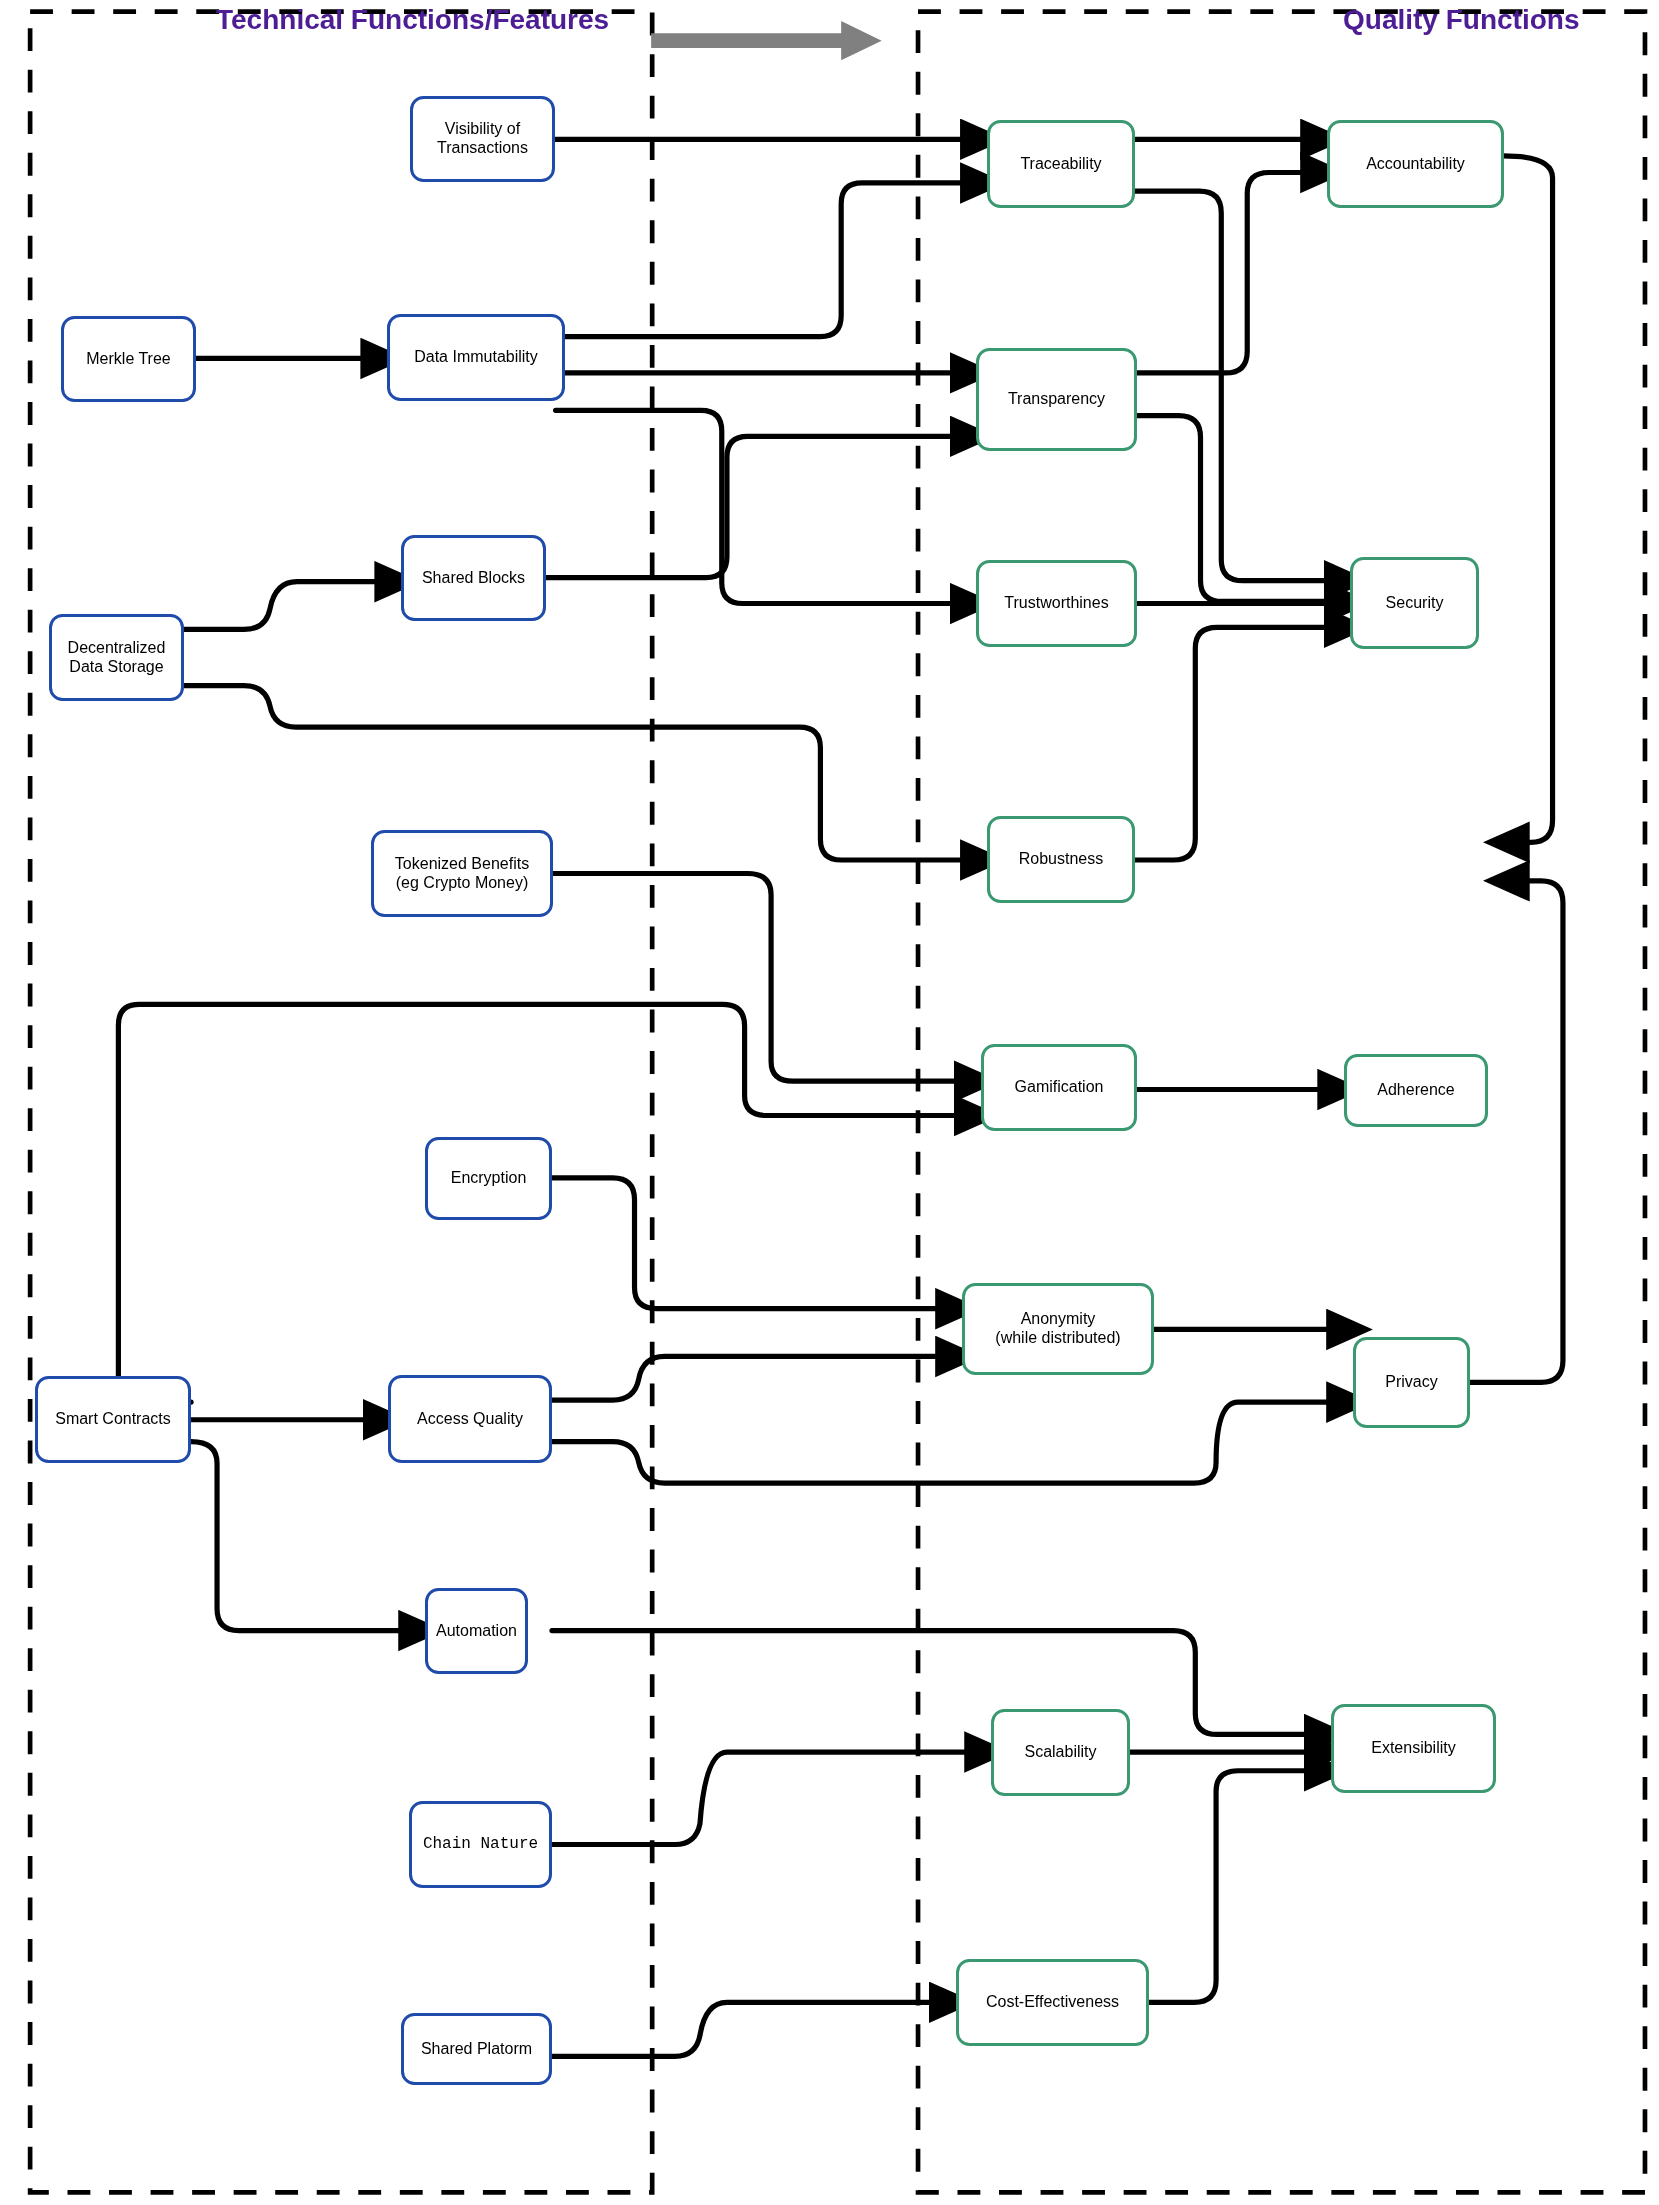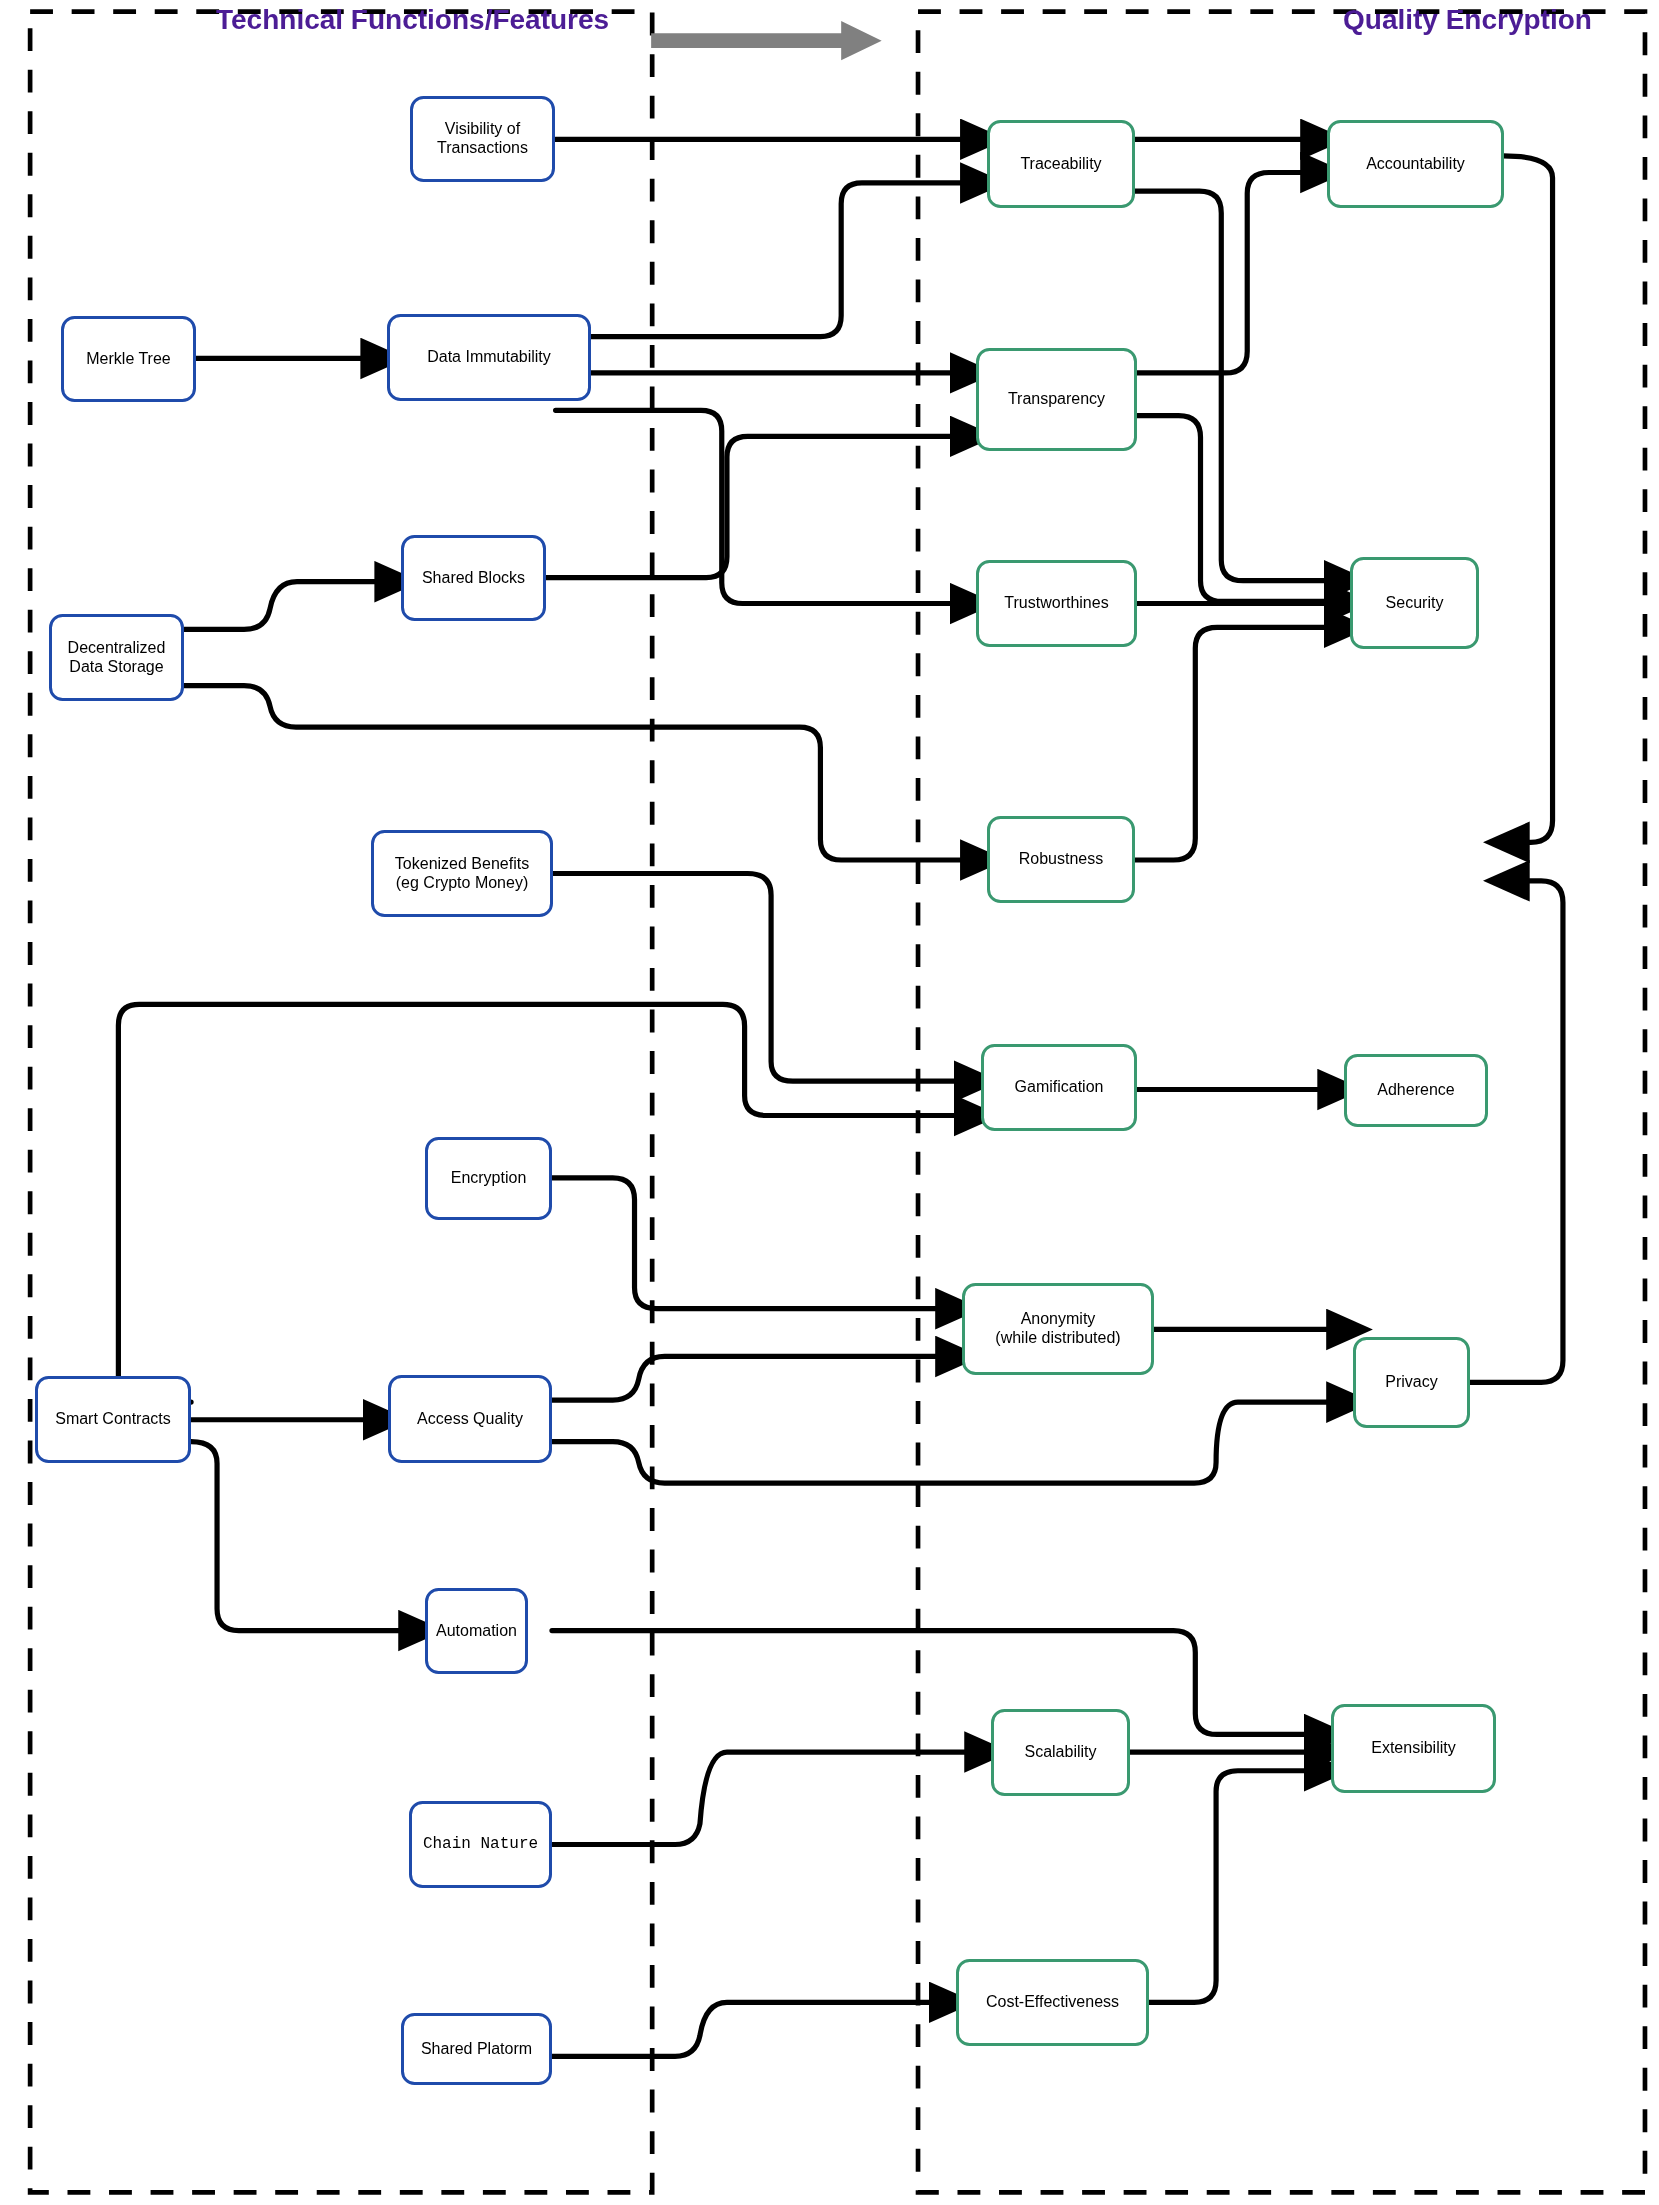--- a/index.html
+++ b/index.html
@@ -117,29 +117,29 @@
 
       <path d="M2830,2662 L2968,2662 Q3010,2662 3010,2620 L3010,1738 Q3010,1696 2968,1696 L2935,1696" marker-end="url(#ah)"></path>
 
       <path d="M2176,3374 L2522,3374" marker-end="url(#ah)"></path>
 
       <path d="M2212,3856 L2300,3856 Q2342,3856 2342,3814 L2342,3450 Q2342,3410 2384,3410 L2522,3410" marker-end="url(#ah)"></path>
     </g>
   </svg>
 
   <div class="panel-title" id="title-left">Technical Functions/Features</div>
-  <div class="panel-title" id="title-right">Quality Encryption</div>
+  <div class="panel-title" id="title-right">Quality Functions</div>
 
   <div class="node tech" style="left:410px;top:96px;width:145px;height:86px;">
     <span>Visibility of<br>Transactions</span>
   </div>
   <div class="node tech" style="left:61px;top:316px;width:135px;height:86px;">
     <span>Merkle Tree</span>
   </div>
-  <div class="node tech" style="left:387px;top:314px;width:204px;height:87px;">
+  <div class="node tech" style="left:387px;top:314px;width:178px;height:87px;">
     <span>Data Immutability</span>
   </div>
   <div class="node tech" style="left:401px;top:535px;width:145px;height:86px;">
     <span>Shared Blocks</span>
   </div>
   <div class="node tech" style="left:49px;top:614px;width:135px;height:87px;">
     <span>Decentralized<br>Data Storage</span>
   </div>
   <div class="node tech" style="left:371px;top:830px;width:182px;height:87px;">
     <span>Tokenized Benefits<br>(eg Crypto Money)</span>

